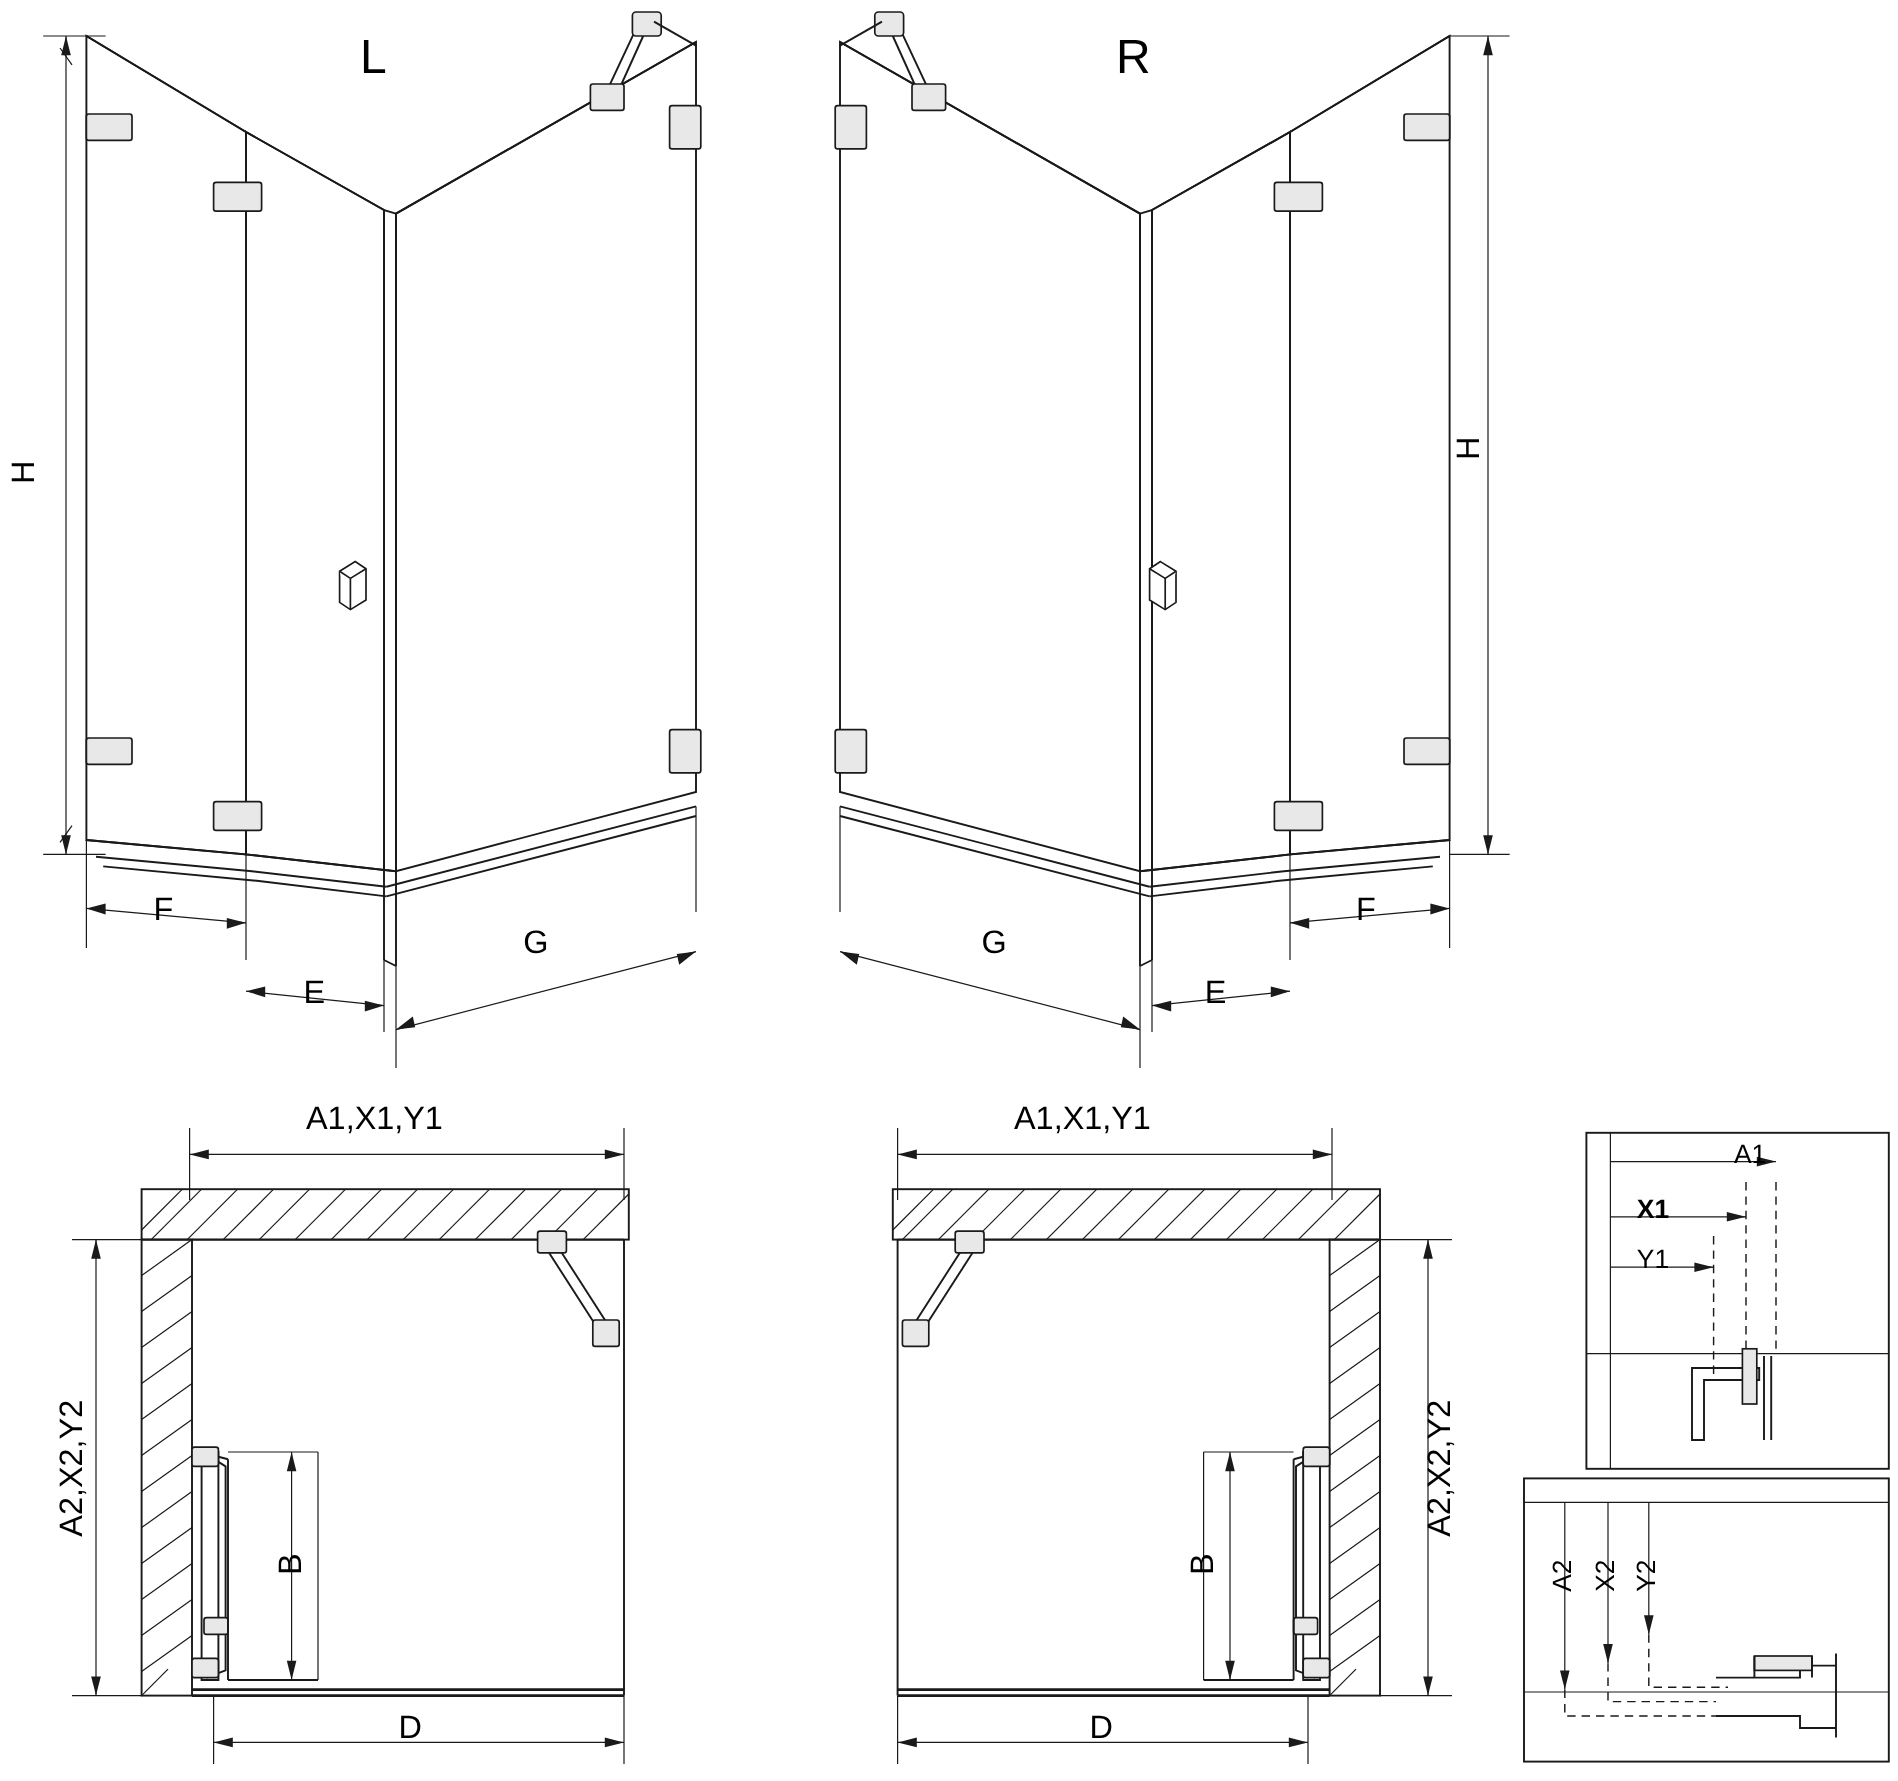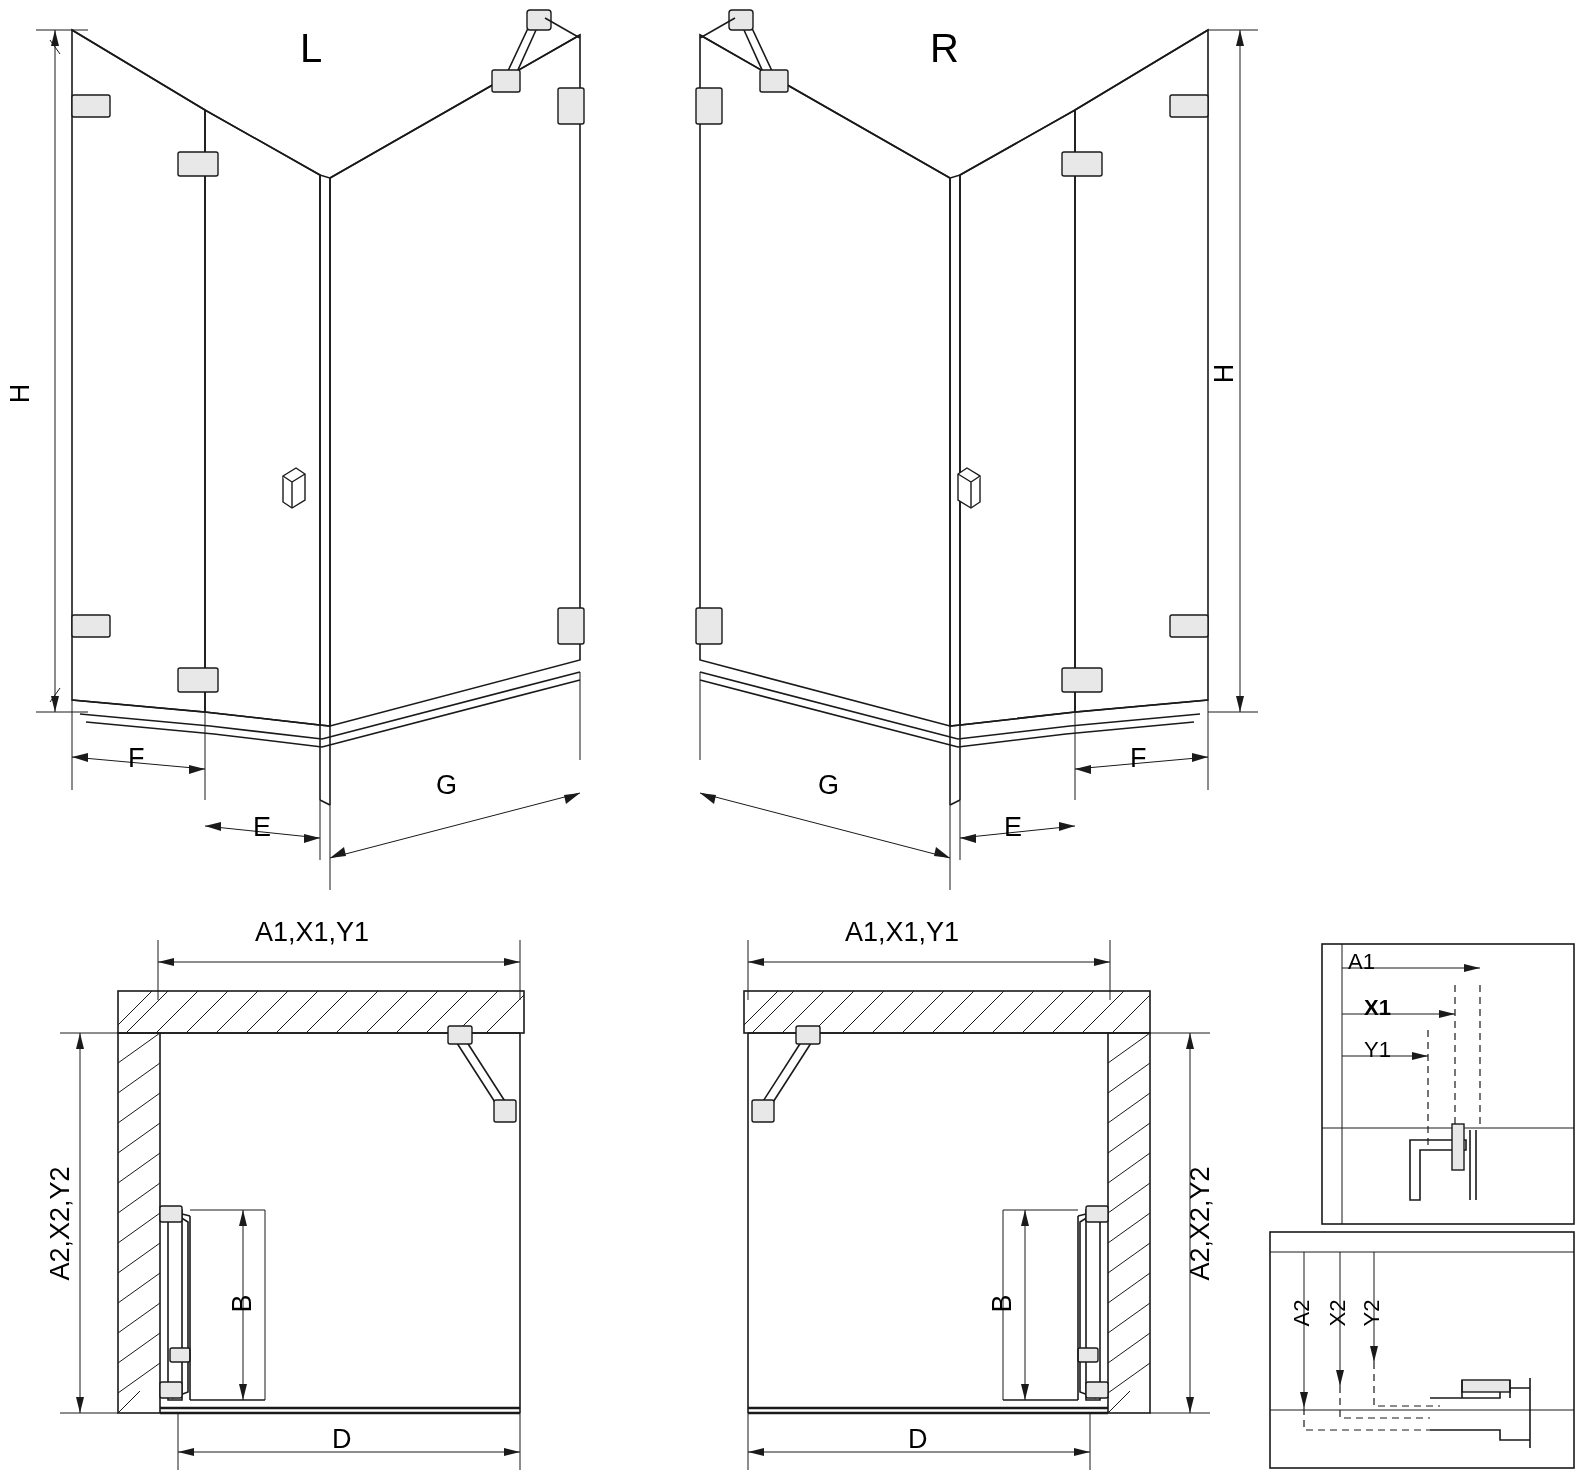--- a/index.html
+++ b/index.html
@@ -424,21 +424,21 @@
 
   <div class="lbl dim rot90" style="left:-40px;top:1208px;width:200px;text-align:center;">A2,X2,Y2</div>
   <div class="lbl dim rot90" style="left:1100px;top:1208px;width:200px;text-align:center;">A2,X2,Y2</div>
 
   <div class="lbl dim rot90" style="left:222px;top:1288px;width:40px;text-align:center;">B</div>
   <div class="lbl dim rot90" style="left:982px;top:1288px;width:40px;text-align:center;">B</div>
 
   <div class="lbl dim" style="left:332px;top:1424px;">D</div>
   <div class="lbl dim" style="left:908px;top:1424px;">D</div>
 
-  <div class="lbl dim-s" style="left:1348px;top:949px;">A1</div>
+  <div class="lbl dim-s" style="left:1445px;top:949px;">A1</div>
   <div class="lbl dim-s" style="left:1364px;top:995px;font-weight:bold;">X1</div>
   <div class="lbl dim-s" style="left:1364px;top:1037px;text-align:right;">Y1</div>
 
   <div class="lbl dim-s rot90" style="left:1272px;top:1300px;width:60px;text-align:center;">A2</div>
   <div class="lbl dim-s rot90" style="left:1308px;top:1300px;width:60px;text-align:center;">X2</div>
   <div class="lbl dim-s rot90" style="left:1342px;top:1300px;width:60px;text-align:center;">Y2</div>
 
 </div>
 
 </body></html>

